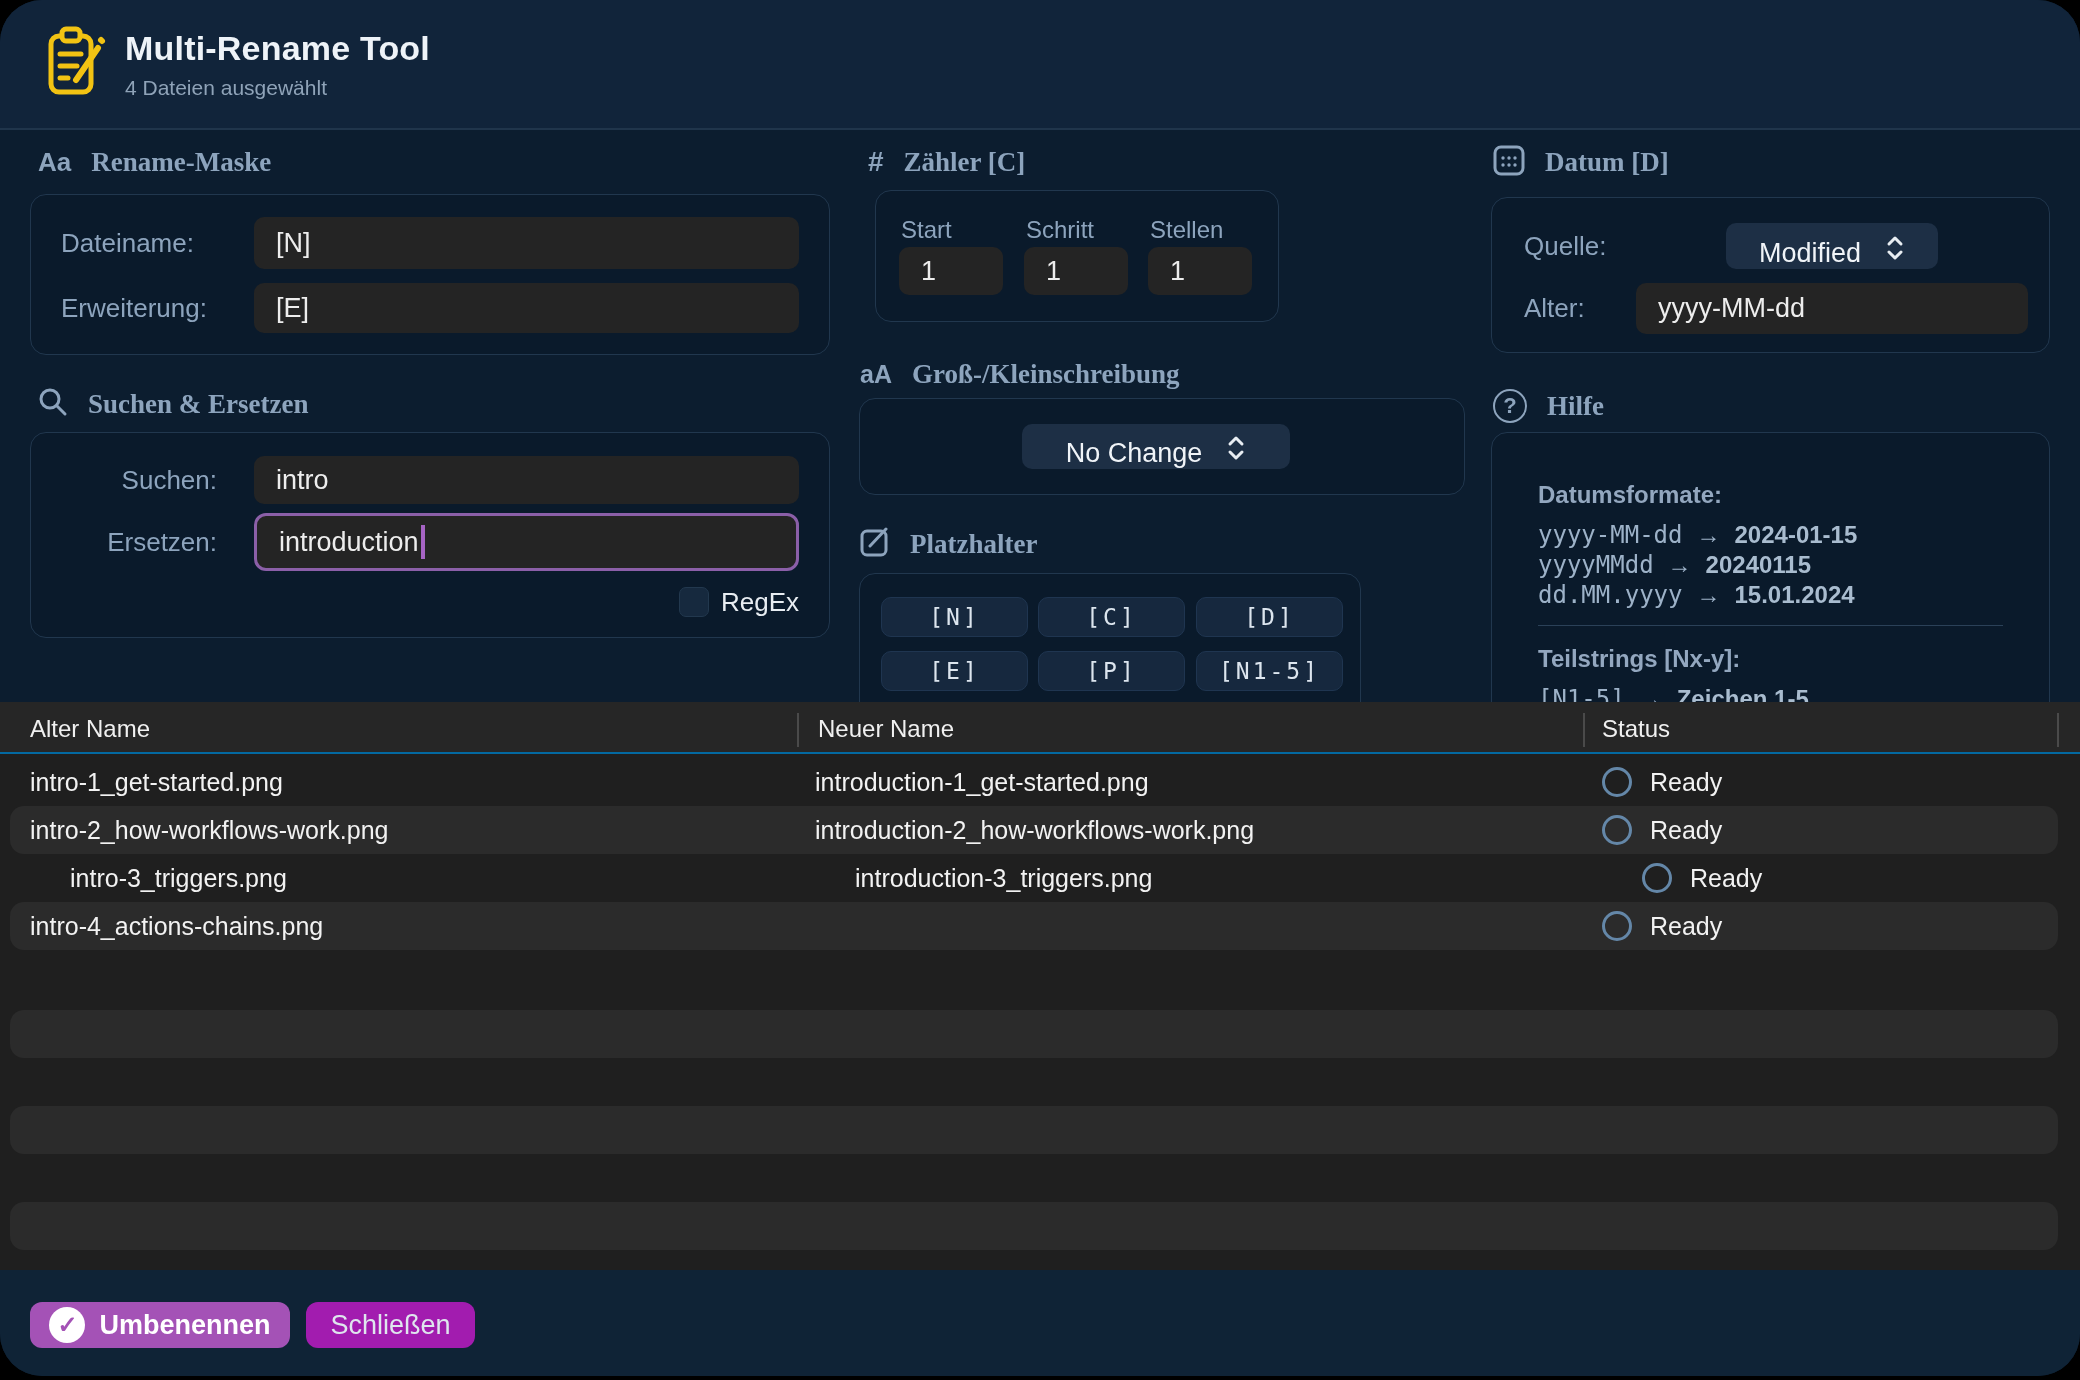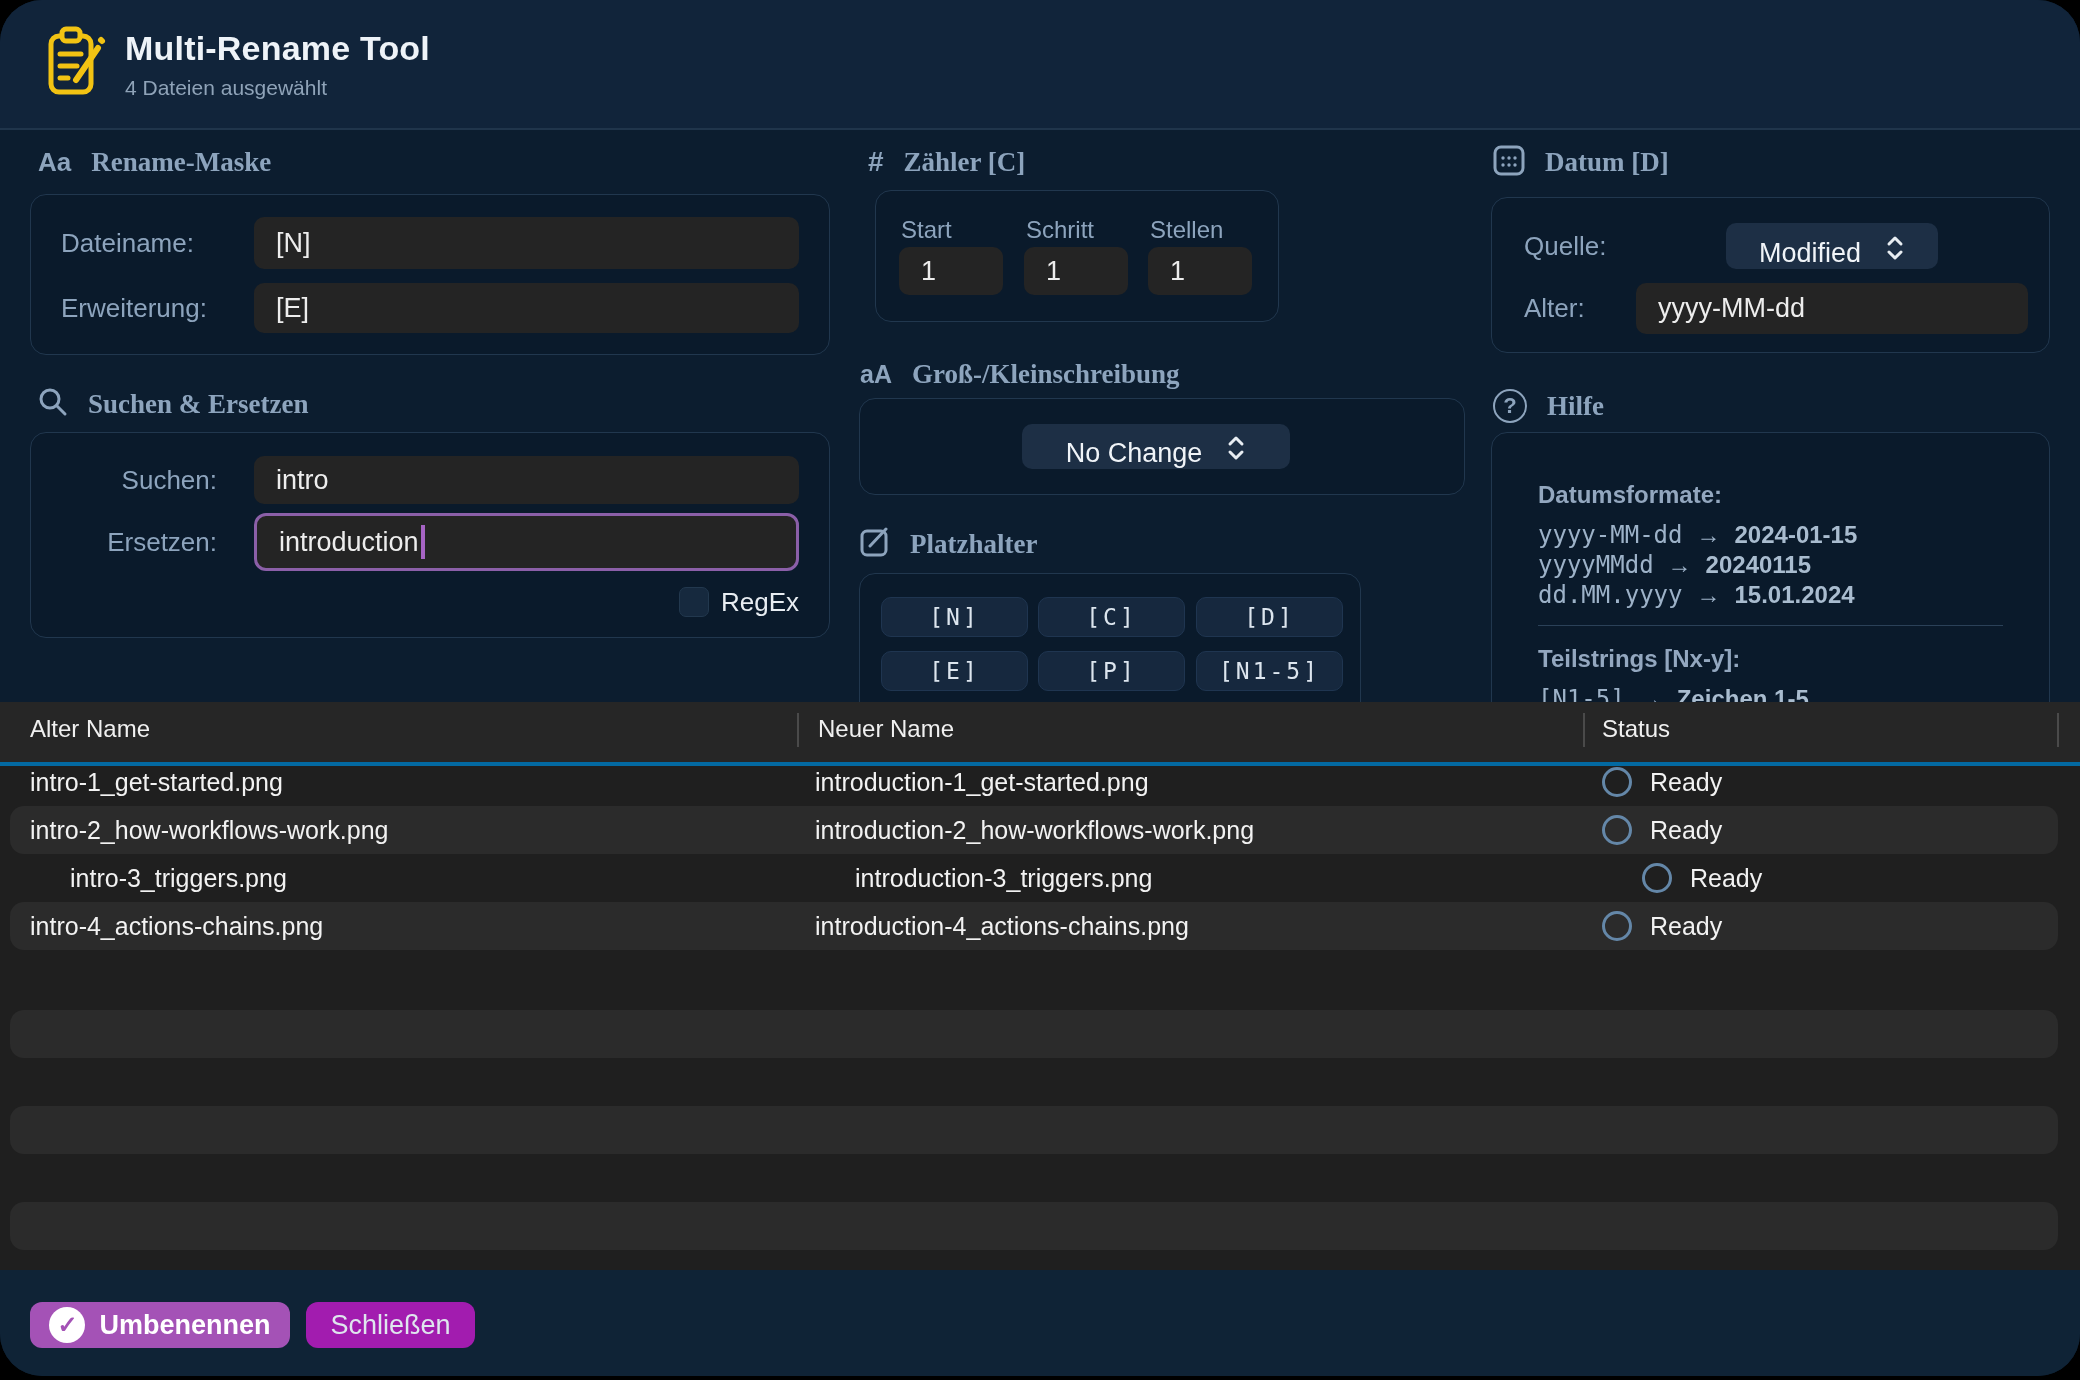--- a/index.html
+++ b/index.html
@@ -57,21 +57,21 @@
 
   
   .help-h{font-size:24px;font-weight:bold;color:var(--help-text);}
   .help-line{font-size:24px;color:var(--help-mono);display:flex;align-items:center;gap:14px;}
   .help-line .code{font-family:"DejaVu Sans Mono",monospace;}
   .help-line .res{font-weight:bold;color:#a9bccf;}
   .help-divider{position:absolute;height:1px;background:#2b4158;left:46px;right:46px;}
 
   
   .table{position:absolute;left:0;top:702px;width:2080px;height:568px;background:var(--table-bg);}
-  .thead{position:absolute;left:0;top:0;right:0;height:64px;background:var(--table-header-bg);border-bottom:4px solid #0369a1;}
+  .thead{position:absolute;left:0;top:0;right:0;height:52px;background:var(--table-header-bg);border-bottom:2px solid #0369a1;}
   .th{position:absolute;top:0;height:54px;display:flex;align-items:center;font-size:24px;font-weight:500;color:#f0f0f0;}
   .vsep{position:absolute;top:11px;width:2px;height:34px;background:#4a4a4a;}
   .trow{position:absolute;left:0;right:0;height:48px;}
   .trow.light .stripe{position:absolute;left:10px;right:22px;top:0;bottom:0;background:var(--row-light);border-radius:14px;}
   .cell{position:absolute;top:0;height:48px;display:flex;align-items:center;font-size:25px;color:var(--table-text);}
   .status-ring{position:absolute;left:1602px;top:9px;width:30px;height:30px;border:3px solid var(--ring);border-radius:50%;}
   .empty-stripe{position:absolute;left:10px;right:22px;height:48px;background:var(--row-light);border-radius:14px;}
 
   
   .footer{position:absolute;left:0;top:1270px;right:0;height:106px;background:#0f2336;}
@@ -295,21 +295,20 @@
     </div>
     <div class="trow" style="top:152px;margin-left:40px;">
       <div class="cell" style="left:30px;">intro-3_triggers.png</div>
       <div class="cell" style="left:815px;">introduction-3_triggers.png</div>
       <div class="status-ring"></div>
       <div class="cell" style="left:1650px;">Ready</div>
     </div>
     <div class="trow light" style="top:200px;">
       <div class="stripe"></div>
       <div class="cell" style="left:30px;">intro-4_actions-chains.png</div>
-      <div class="cell" style="left:815px;">introduction-4_actions-chains.png</div>
       <div class="status-ring"></div>
       <div class="cell" style="left:1650px;">Ready</div>
     </div>
 
     <div class="empty-stripe" style="top:308px;"></div>
     <div class="empty-stripe" style="top:404px;"></div>
     <div class="empty-stripe" style="top:500px;"></div>
   </div>
 
   <div class="footer">

